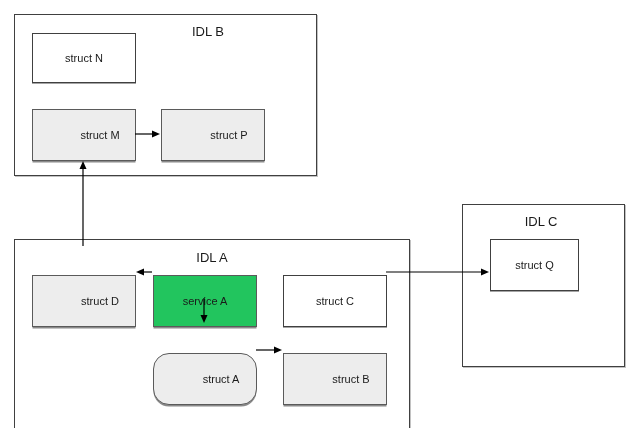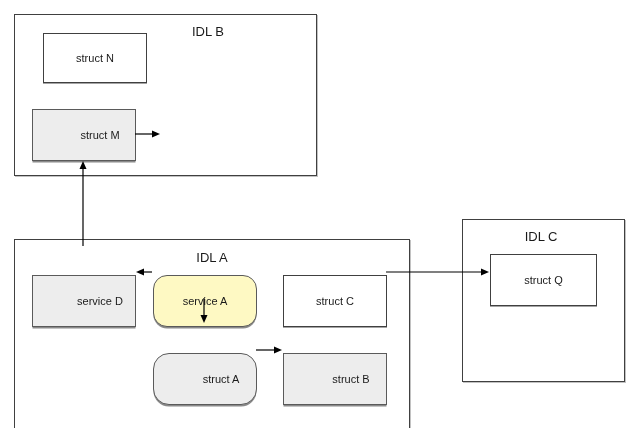--- a/index.html
+++ b/index.html
@@ -43,24 +43,23 @@
     box-shadow: 0 1px 0 rgba(90,90,90,0.55);
     white-space: nowrap;
   }
   .node.shaded {
     background: #ededed;
     border-color: #5a5a5a;
     box-shadow: 0 2px 0 -0.5px rgba(60,60,60,0.6);
     padding-left: 32px;
   }
   .node.emphasis {
-    background: #fef9c3;
+    background: #22c55e;
     border-color: #5a5a5a;
     box-shadow: 0 2px 0 -0.5px rgba(60,60,60,0.6);
-    border-radius: 14px;
   }
   svg.arrow-layer {
     position: absolute;
     left: 0;
     top: 0;
     width: 640px;
     height: 428px;
     pointer-events: none;
   }
   svg.arrow-layer line {
@@ -72,50 +71,53 @@
     stroke: none;
   }
 </style>
 </head>
 <body>
 
 <div class="canvas">
 
   <div class="container" style="left:14px; top:14px; width:303px; height:162px;">
     <span class="container-label" style="left:193px; top:10px;">IDL B</span>
-    <div class="node plain" style="left:28px; top:18px; width:104px; height:50px;">
+    <div class="node plain" style="left:17px; top:18px; width:104px; height:50px;">
       <span>struct N</span>
     </div>
     <div class="node shaded" style="left:17px; top:94px; width:104px; height:52px;">
       <span>struct M</span>
+    </div>
+    <div class="node shaded" style="left:146px; top:94px; width:104px; height:52px;">
+      <span>struct P</span>
     </div>
   </div>
 
   <div class="container" style="left:14px; top:211px; width:396px; height:198px;margin-top:28px;">
     <span class="container-label" style="left:197px; top:11px;">IDL A</span>
     <div class="node shaded" style="left:17px; top:35px; width:104px; height:52px;">
-      <span>service D</span>
+      <span>struct D</span>
     </div>
     <div class="node emphasis" style="left:138px; top:35px; width:104px; height:52px;">
       <span>service A</span>
     </div>
     <div class="node plain" style="left:268px; top:35px; width:104px; height:52px;">
       <span>struct C</span>
     </div>
     <div class="node shaded" style="left:138px; top:113px; width:104px; height:52px;border-radius:16px;">
       <span>struct A</span>
     </div>
     <div class="node shaded" style="left:268px; top:113px; width:104px; height:52px;">
       <span>struct B</span>
     </div>
   </div>
 
-  <div class="container" style="left:462px; top:219px; width:163px; height:163px;">
+  <div class="container" style="left:462px; top:204px; width:163px; height:163px;">
     <span class="container-label" style="left:78px; top:10px;">IDL C</span>
-    <div class="node plain" style="left:27px; top:34px; width:107px; height:52px;">
+    <div class="node plain" style="left:27px; top:34px; width:89px; height:52px;">
       <span>struct Q</span>
     </div>
   </div>
 
   <svg class="arrow-layer" viewBox="0 0 640 428">
     <g>
       <line x1="135" y1="134" x2="153" y2="134"></line>
       <polygon points="160,134 152,130.5 152,137.5"></polygon>
     </g>
     <g>

